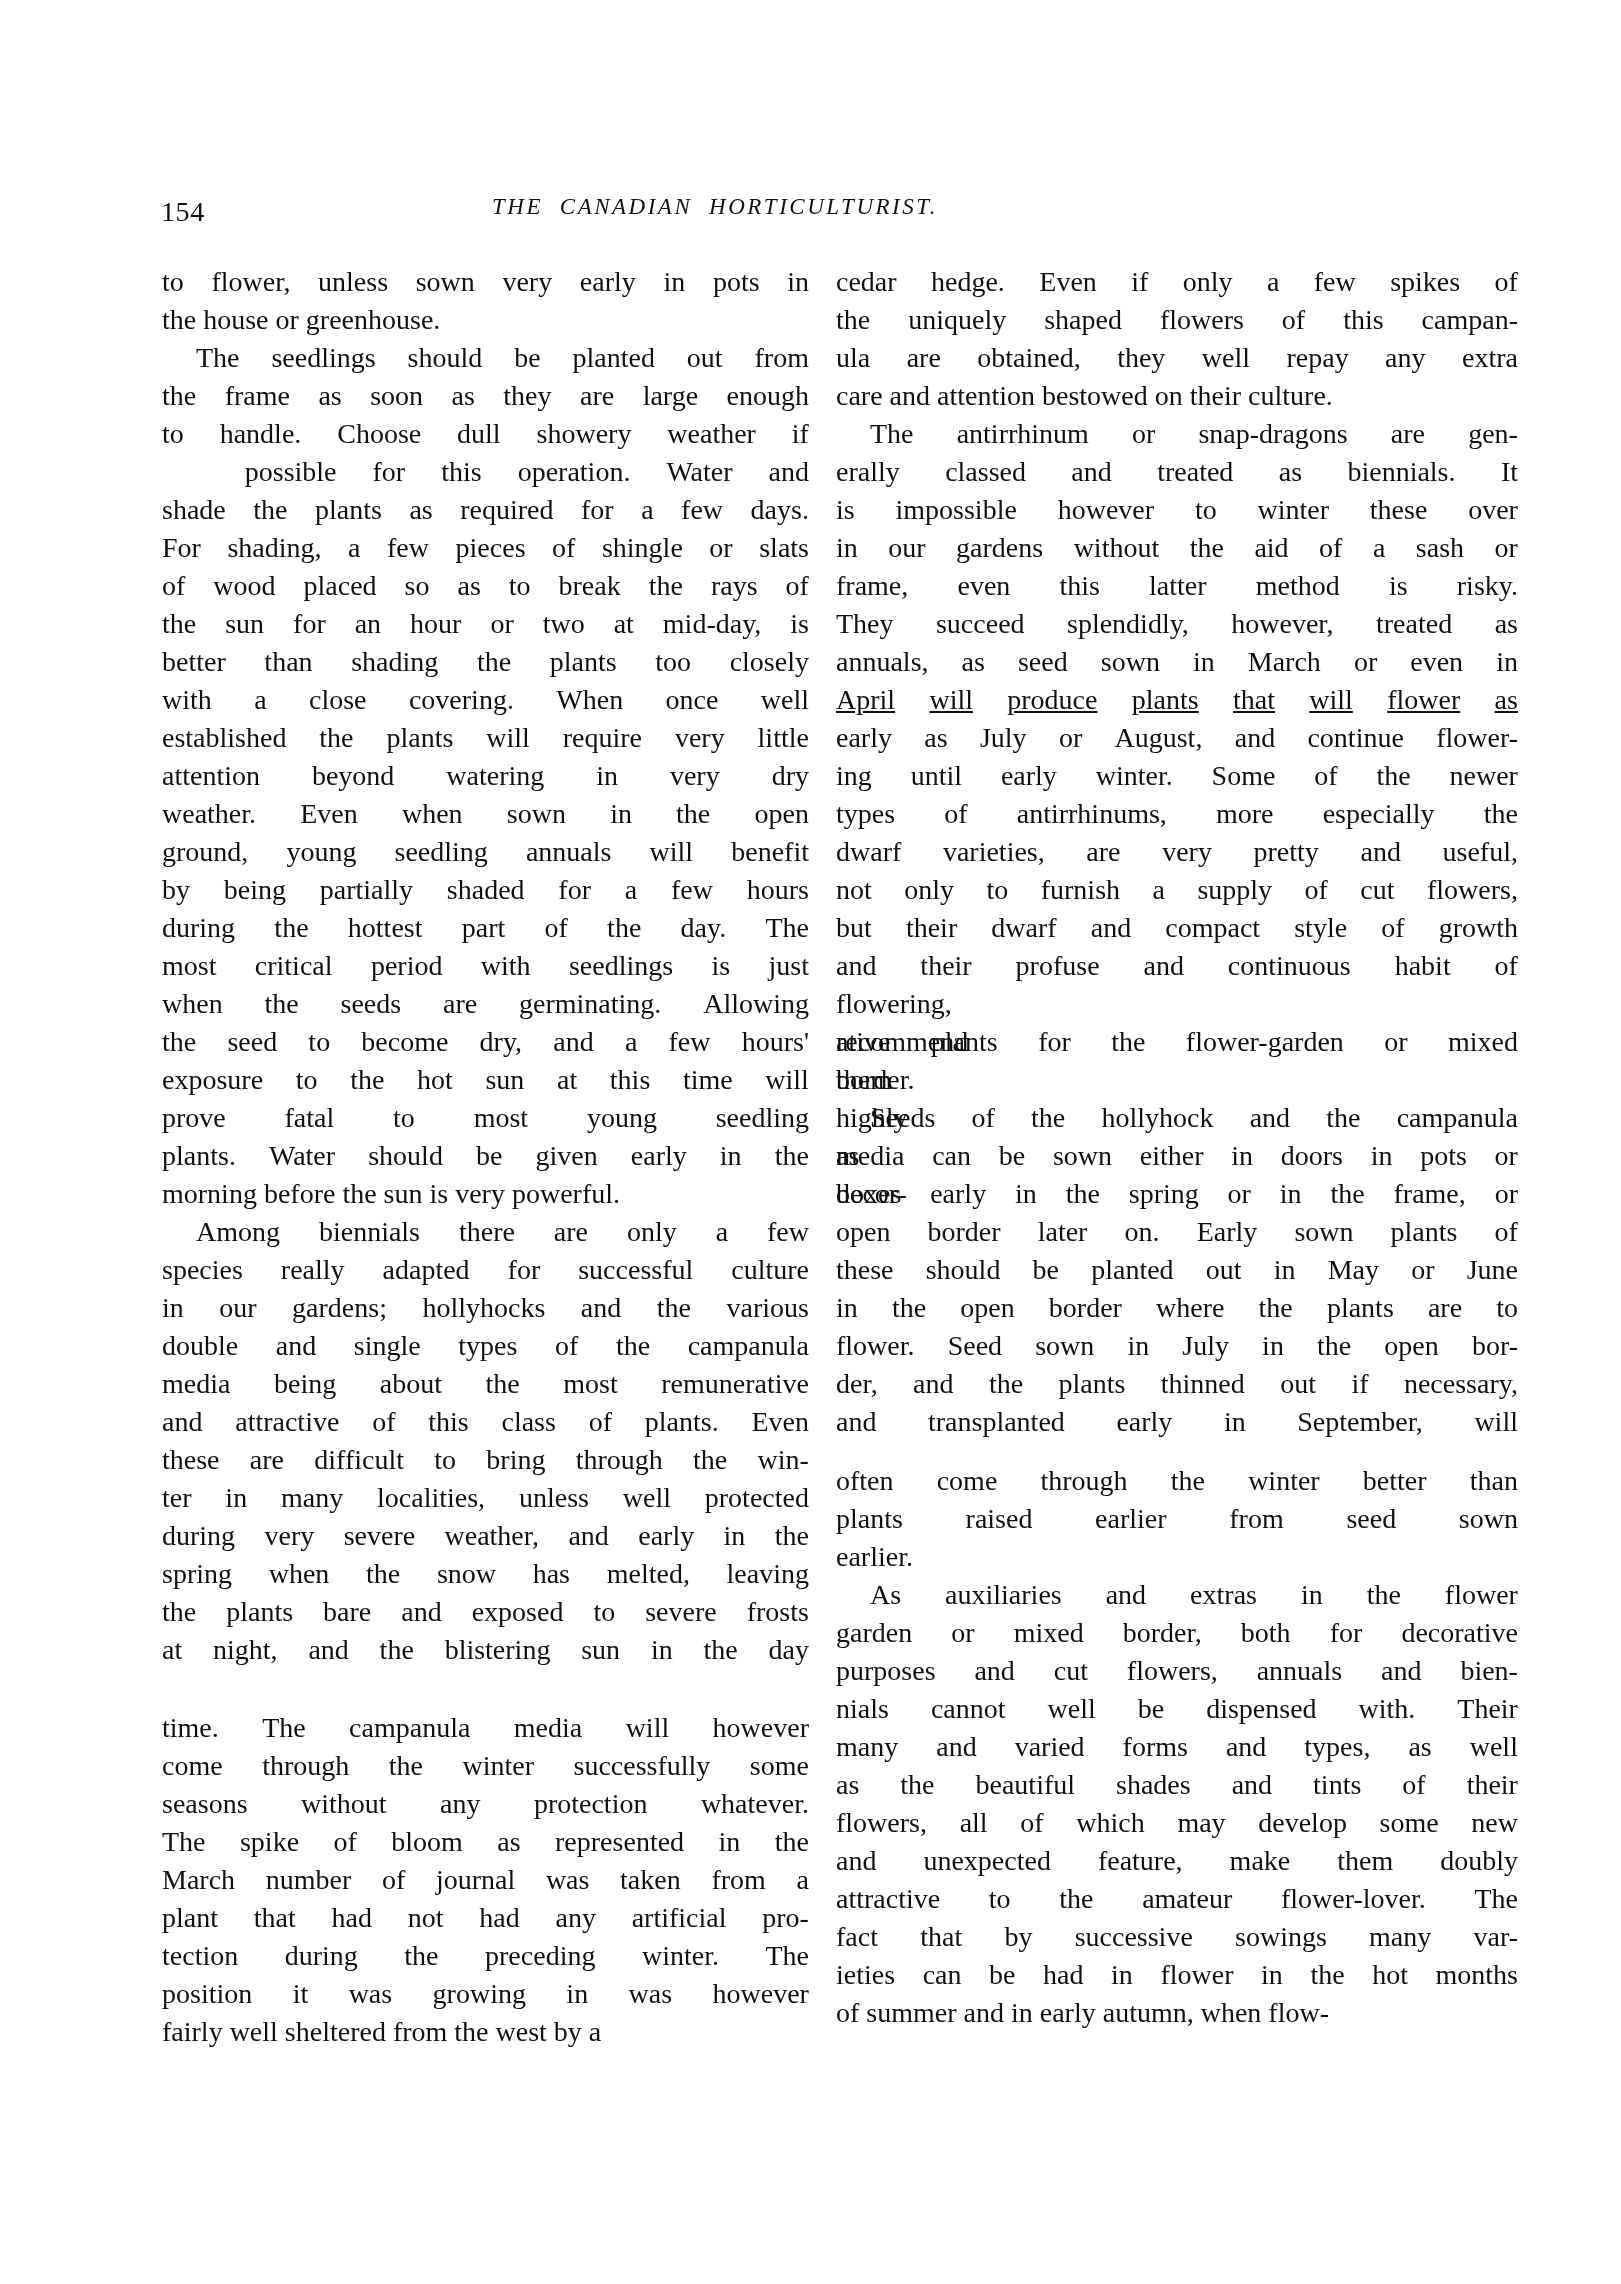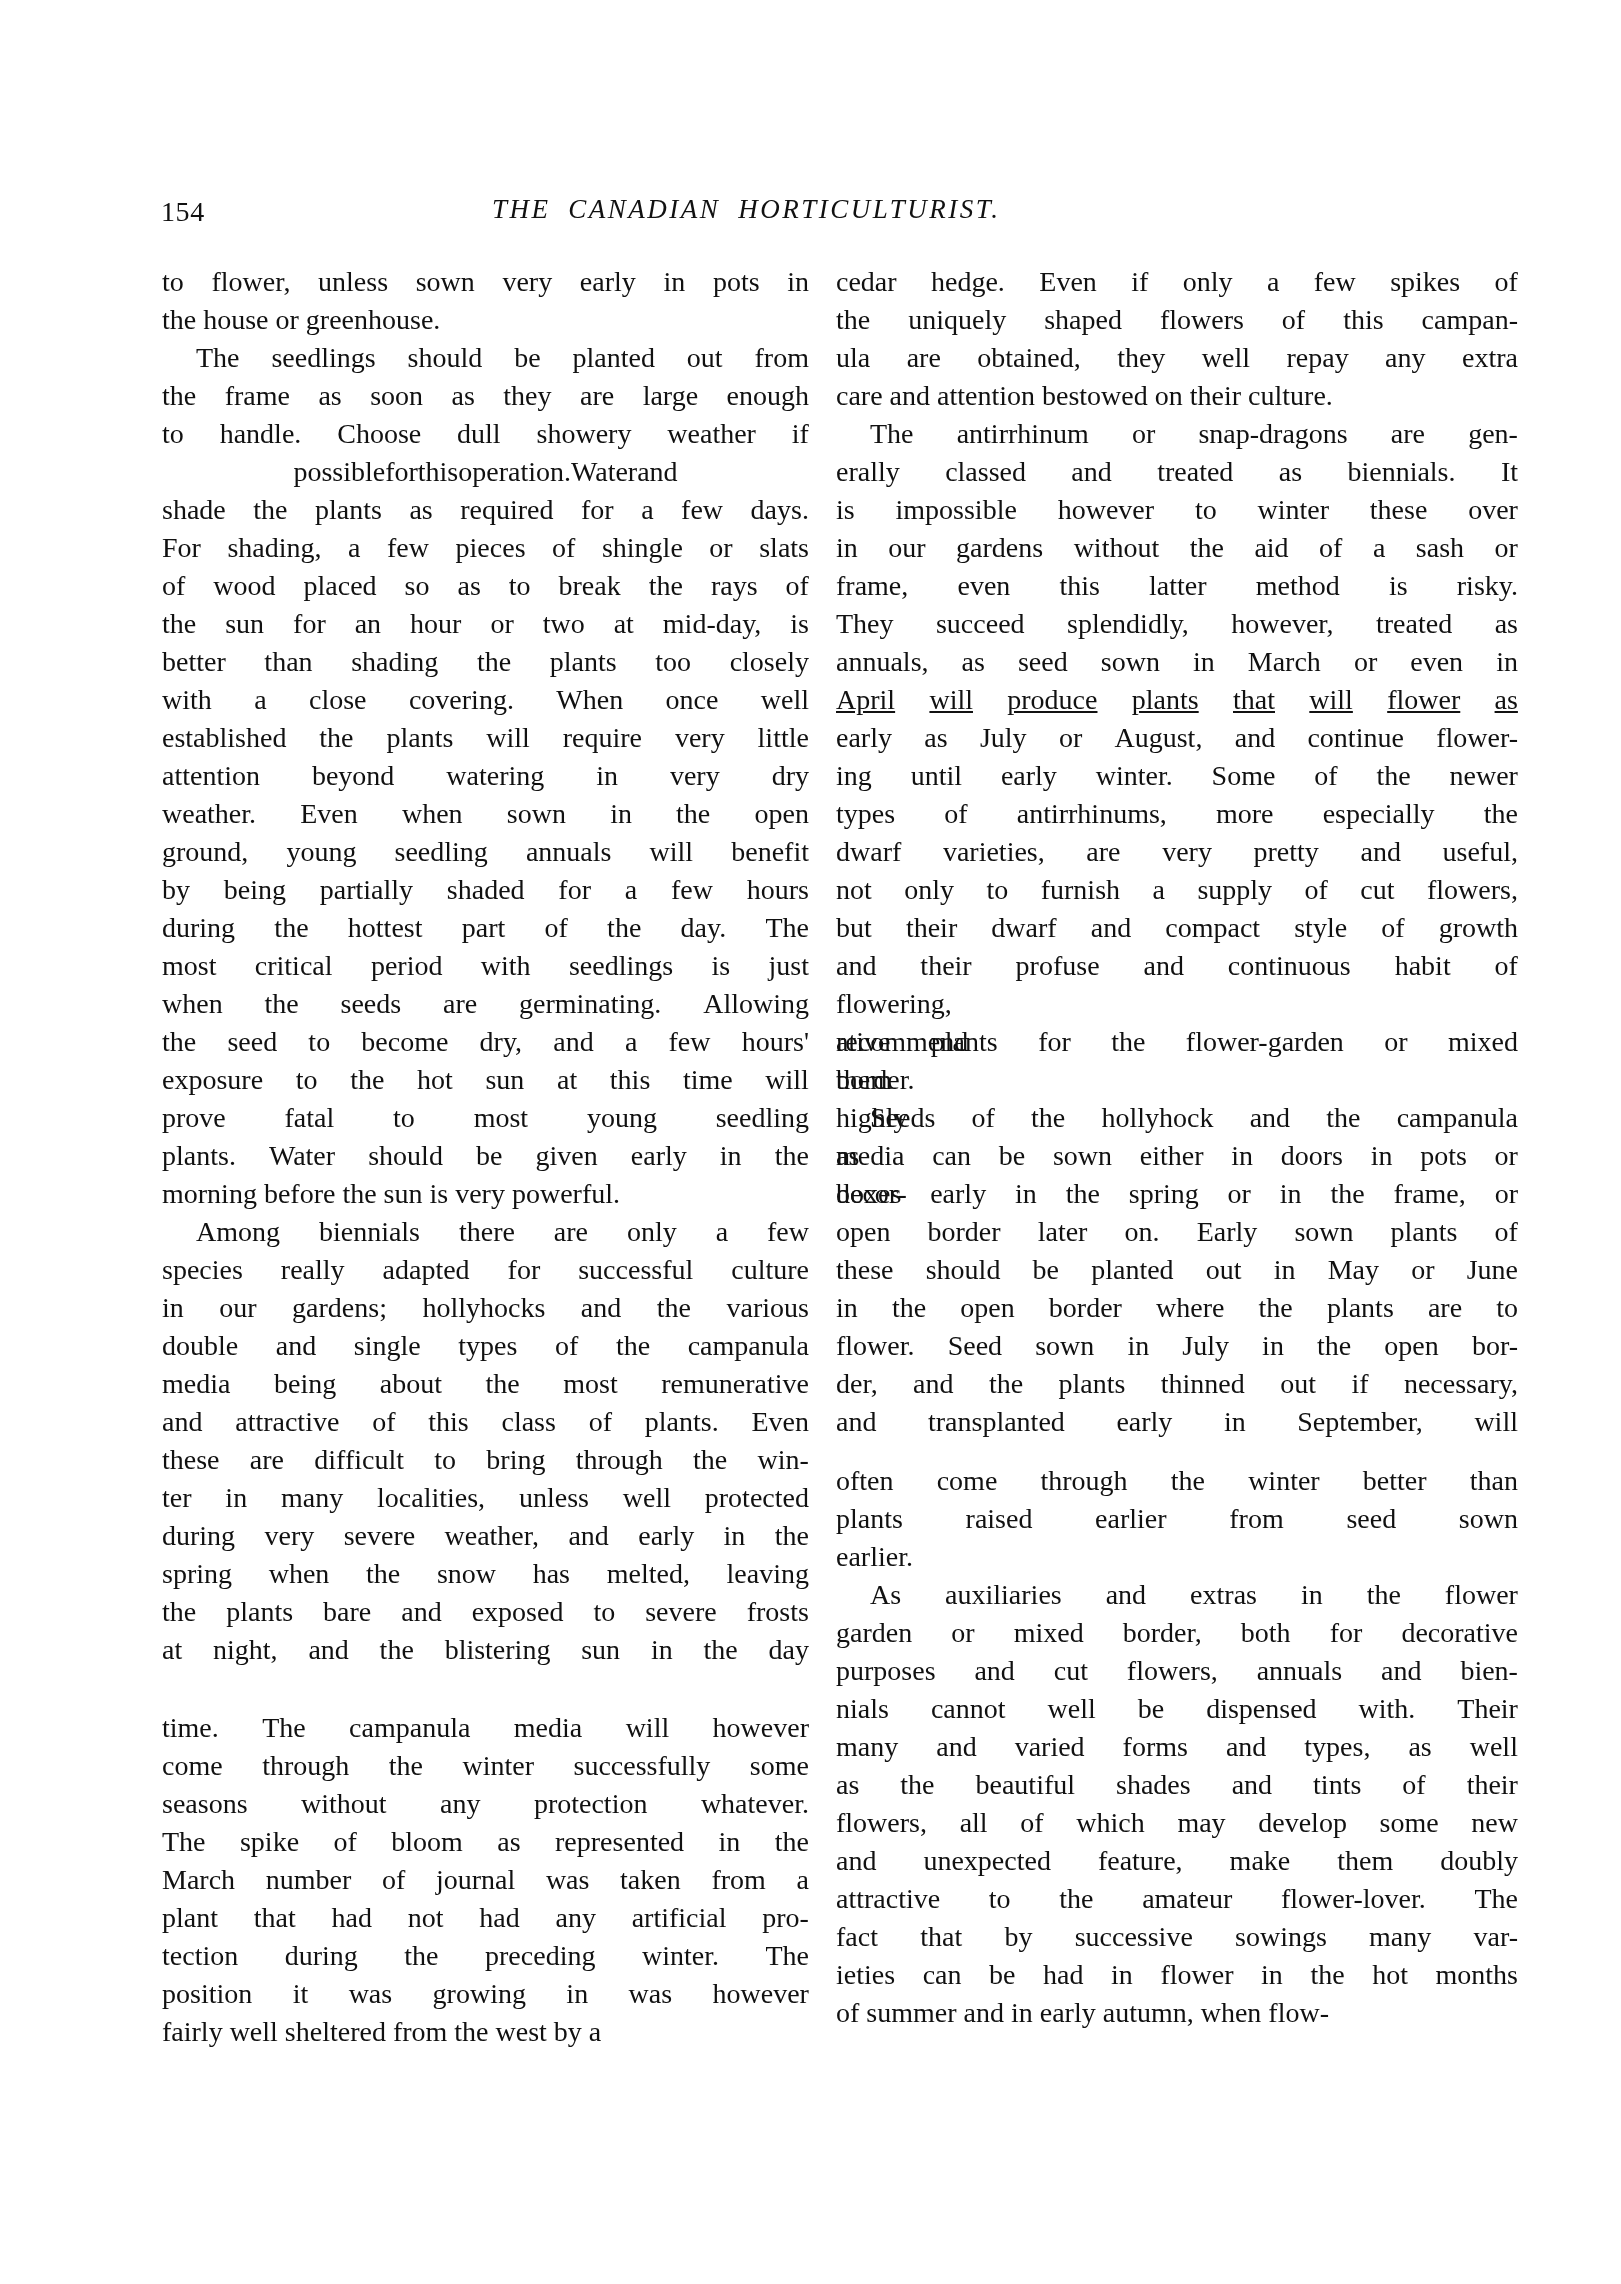--- a/index.html
+++ b/index.html
@@ -19,21 +19,21 @@
       position: absolute;
       left: 161px;
       top: 196px;
       font-size: 28px;
       letter-spacing: 0.6px;
     }
     .running-head {
       position: absolute;
       left: 492px;
       top: 194px;
-      font-size: 27px;
+      font-size: 23px;
       font-style: italic;
       letter-spacing: 2.5px;
       word-spacing: 8.6px;
     }
     .column {
       position: absolute;
       top: 263px;
       font-size: 28px;
       line-height: 38px;
       text-align: justify;
@@ -104,21 +104,21 @@
       </span>
       <span class="line" style="display: flex; justify-content: space-between;">
         <span>to</span>
         <span>handle.</span>
         <span>Choose</span>
         <span>dull</span>
         <span>showery</span>
         <span>weather</span>
         <span>if</span>
       </span>
-      <span class="line" style="display: flex; justify-content: center;">
+      <span class="line" style="display: flex; justify-content: flex-end; gap: 36px;">
         <span>possible</span>
         <span>for</span>
         <span>this</span>
         <span>operation.</span>
         <span>Water</span>
         <span>and</span>
       </span>
       <span class="line" style="display: flex; justify-content: space-between;">
         <span>shade</span>
         <span>the</span>

